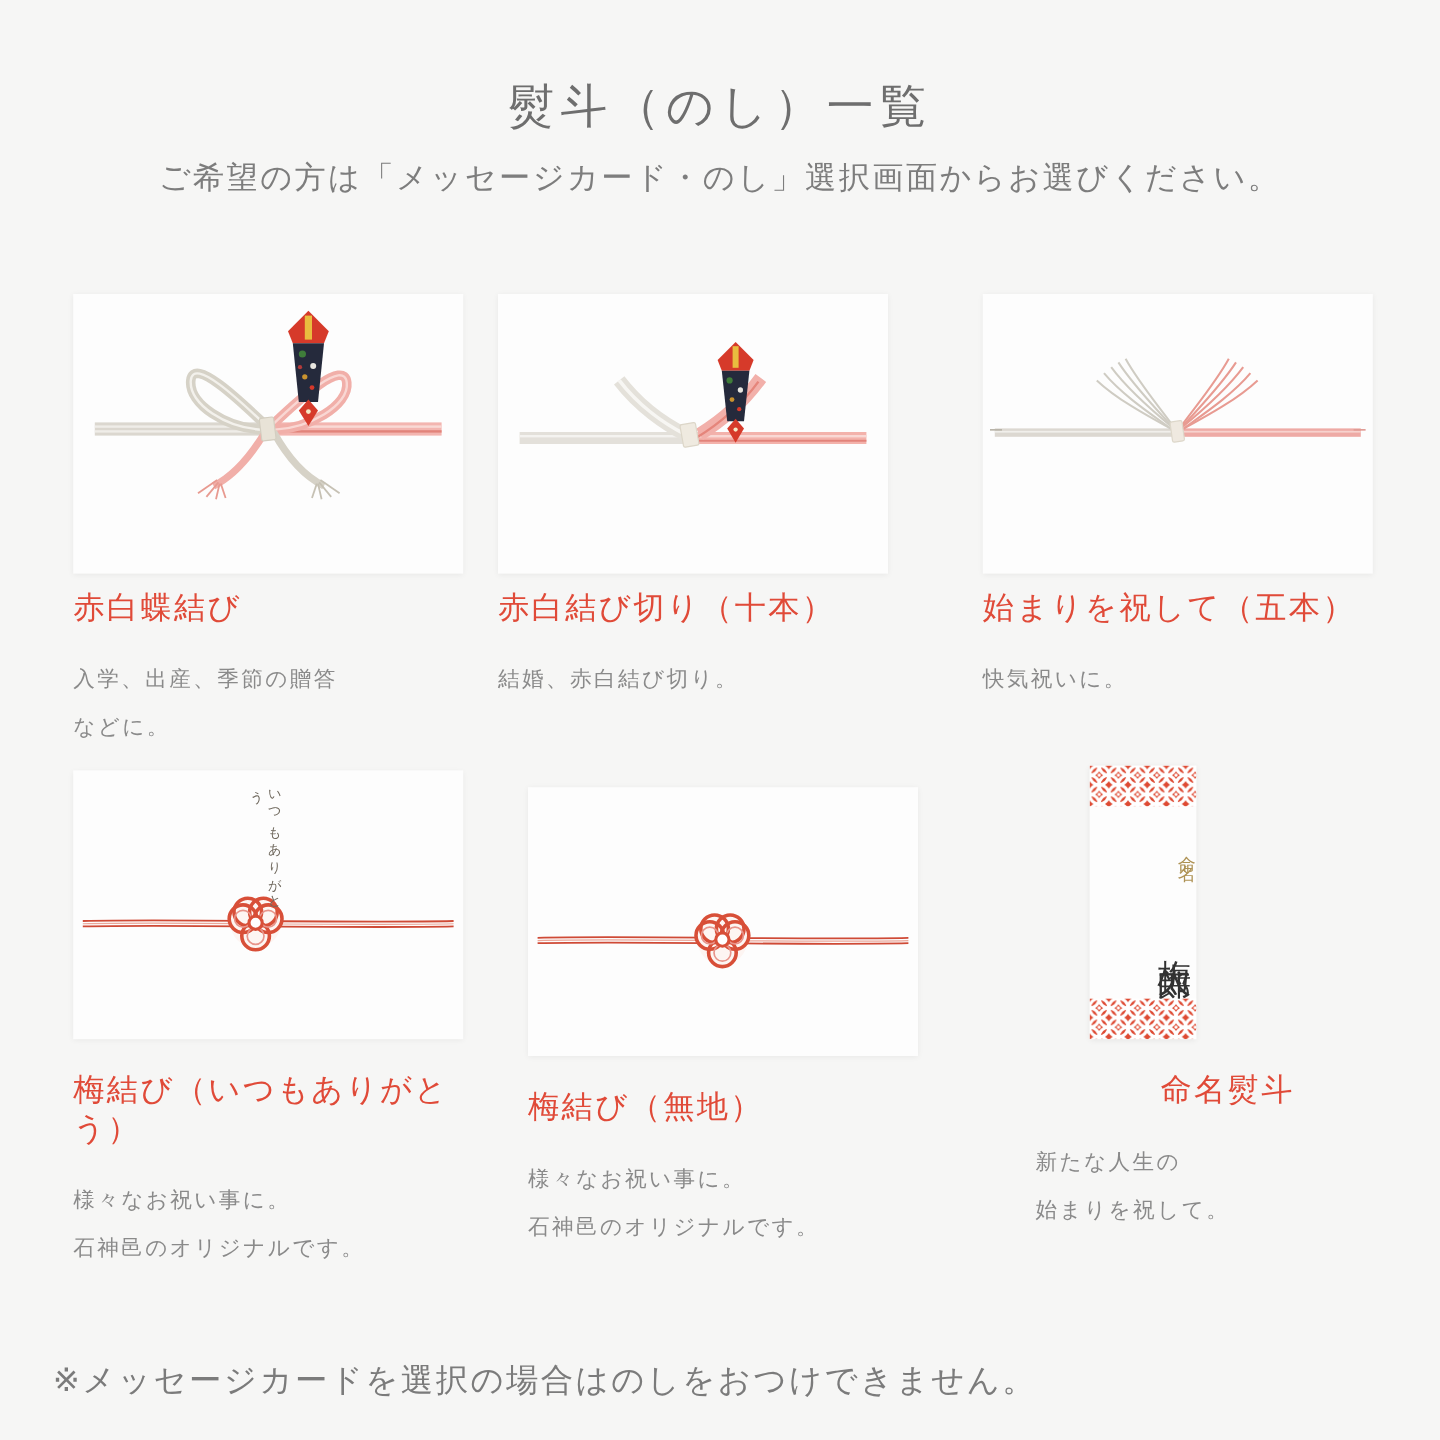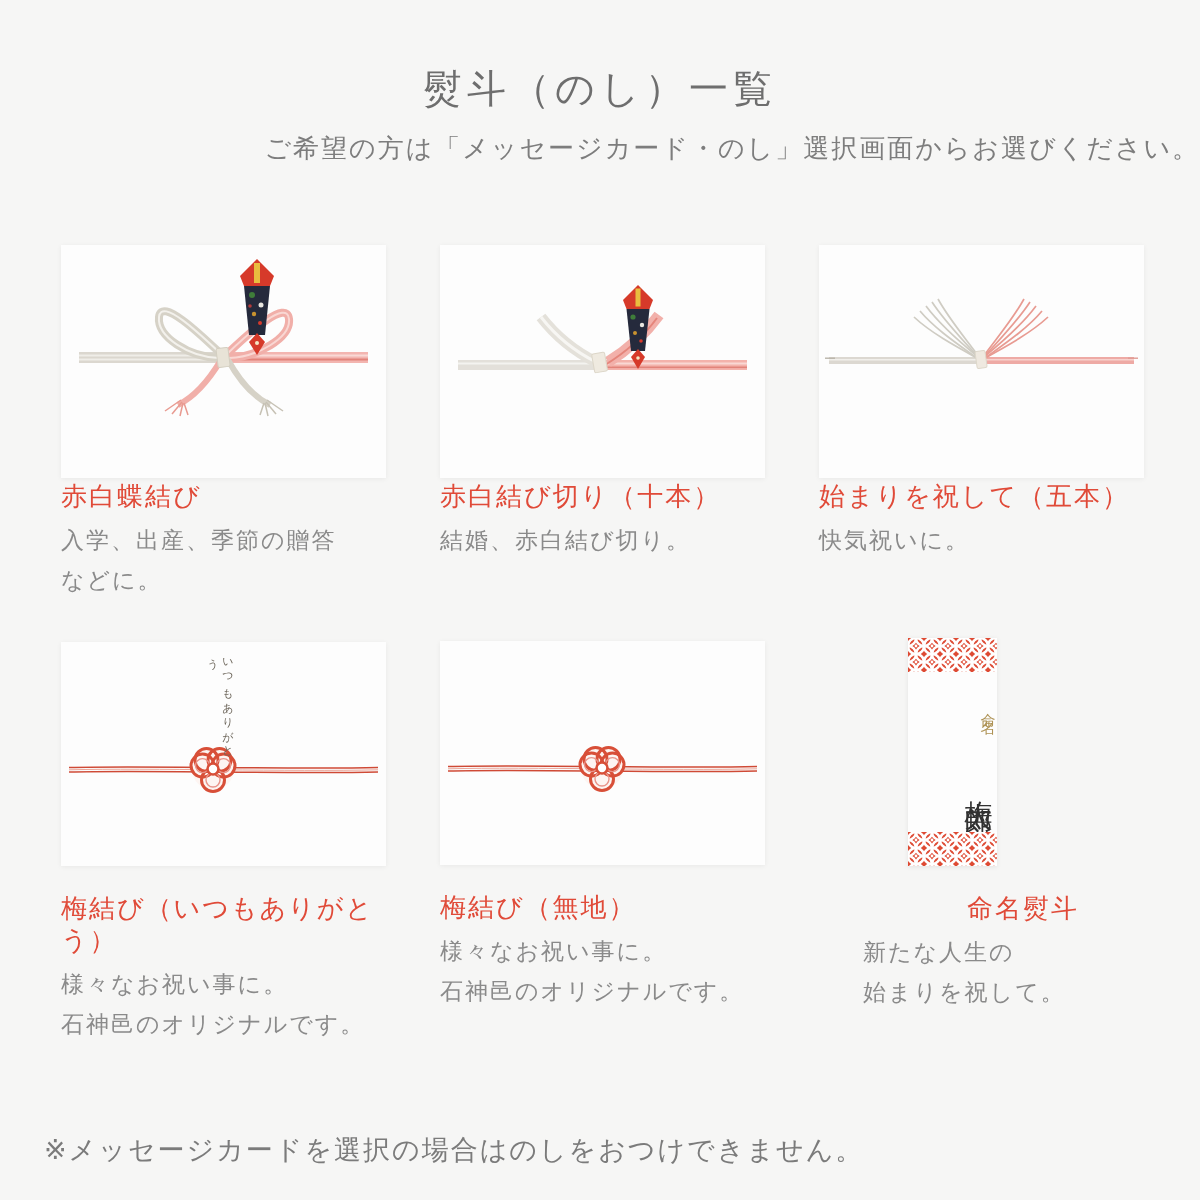--- a/index.html
+++ b/index.html
@@ -7,40 +7,40 @@
     width:1200px;height:1200px;position:relative;overflow:hidden;
     background:#f6f6f5;
     font-family:"Liberation Sans","DejaVu Sans",sans-serif;
   }
   .page-title{
     position:absolute;top:62px;left:0;width:1200px;text-align:center;
     font-size:39px;font-weight:500;color:var(--heading-gray,#6e6e6e);
     letter-spacing:5px;margin:0;
   }
   .page-subtitle{
-    position:absolute;top:131px;left:0;width:1200px;text-align:right;
+    position:absolute;top:131px;left:0;width:1200px;text-align:center;
     font-size:26px;color:var(--subtitle-gray,#7d7d7d);letter-spacing:2px;margin:0;
   }
   .cell{position:absolute;width:325px;}
-  .c1{left:61px;top:245px;} .c2{left:440px;top:245px;} .c3{left:819px;top:245px;}
-  .c4{left:61px;top:642px;} .c5{left:440px;top:641px;} .c6{left:819px;top:642px;}
+  .c1{left:61px;top:245px;} .c2{left:415px;top:245px;} .c3{left:819px;top:245px;}
+  .c4{left:61px;top:642px;} .c5{left:440px;top:656px;} .c6{left:819px;top:642px;}
   .photo{
     position:relative;width:325px;background:#fdfdfd;
     box-shadow:0 1px 5px rgba(0,0,0,0.06);
   }
   .row1 .photo{height:233px;} .row2 .photo{height:224px;}
   .photo svg{display:block;}
   .c6 .photo{background:transparent;box-shadow:none;}
   .item-title{
-    margin-top:2px;font-size:26px;line-height:32px;letter-spacing:2px;
+    margin-top:12px;font-size:26px;line-height:32px;letter-spacing:2px;
     color:var(--accent-red,#e04a38);
   }
   .row2 .item-title{margin-top:26px;}
   .item-desc{
-    margin-top:8px;font-size:23px;line-height:40px;letter-spacing:2px;
+    margin-top:24px;font-size:18px;line-height:40px;letter-spacing:2px;
     color:var(--text-gray,#8a8a8a);white-space:pre-line;
   }
   .c6 .item-title{width:260px;text-align:right;}
   .c6 .item-desc{padding-left:44px;}
   .footnote{
     position:absolute;left:44px;top:1132px;margin:0;
     font-size:27px;color:#7b7b7b;letter-spacing:2px;
   }
   
   .handwriting{

